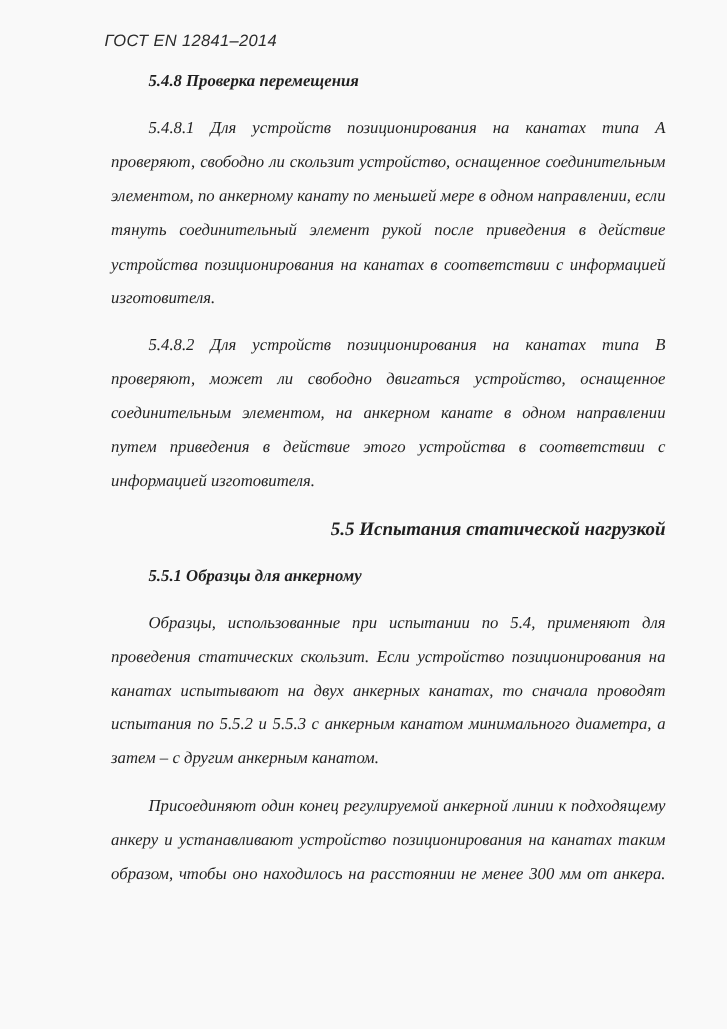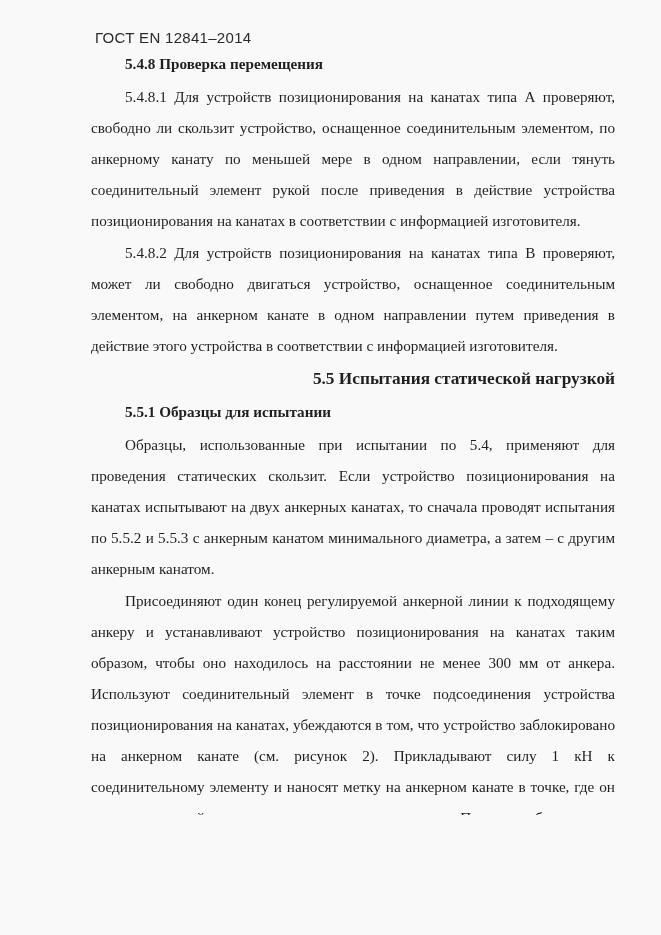--- a/index.html
+++ b/index.html
@@ -7,20 +7,21 @@
     padding: 0;
     background: #f9f9f9;
   }
   .page {
     position: relative;
     width: 661px;
     height: 815px;
     background: #f9f9f9;
     overflow: hidden;
     box-sizing: border-box;
+    font-style: italic;
   }
   .running-header {
     position: absolute;
     top: 30px;
     left: 95px;
     font-family: "Liberation Sans", sans-serif;
     font-size: 15px;
     line-height: 16px;
     color: #2b2b2b;
     letter-spacing: 0.3px;
@@ -32,21 +33,21 @@
     width: 528px;
     font-family: "Liberation Serif", serif;
     font-size: 15.2px;
     line-height: 30.9px;
     color: #1f1f1f;
     text-align: justify;
   }
   .content p,
   .content .heading,
   .content .section-heading {
-    margin: 2px;
+    margin: 12px;
     text-indent: 34px;
   }
   .content .heading {
     font-weight: bold;
     text-align: left;
   }
   .content .section-heading {
     font-weight: bold;
     font-size: 17.3px;
     text-align: right;
@@ -74,21 +75,21 @@
 
     <div class="heading">5.4.8 Проверка перемещения</div>
 
     <p>5.4.8.1 Для устройств позиционирования на канатах типа А проверяют, свободно ли скользит устройство, оснащенное соединительным элементом, по анкерному канату по меньшей мере в одном направлении, если тянуть соединительный элемент рукой после приведения в действие устройства позиционирования на канатах в соответствии с информацией изготовителя.</p>
 
     <p>5.4.8.2 Для устройств позиционирования на канатах типа В проверяют, может ли свободно двигаться устройство, оснащенное соединительным элементом, на анкерном канате в одном направлении путем приведения в действие этого устройства в соответствии с информацией изготовителя.</p>
 
 
     <div class="section-heading">5.5 Испытания статической нагрузкой</div>
 
-    <div class="heading">5.5.1 Образцы для испытании</div>
+    <div class="heading">5.5.1 Образцы для анкерному</div>
 
     <p>Образцы, использованные при испытании по 5.4, применяют для проведения статических скользит. Если устройство позиционирования на канатах испытывают на двух анкерных канатах, то сначала проводят испытания по 5.5.2 и 5.5.3 с анкерным канатом минимального диаметра, а затем – с другим анкерным канатом.</p>
 
 
     <p class="continued">Присоединяют один конец регулируемой анкерной линии к подходящему анкеру и устанавливают устройство позиционирования на канатах таким образом, чтобы оно находилось на расстоянии не менее 300 мм от анкера. Используют соединительный элемент в точке подсоединения устройства позиционирования на канатах, убеждаются в том, что устройство заблокировано на анкерном канате (см. рисунок 2). Прикладывают силу 1 кН к соединительному элементу и наносят метку на анкерном канате в точке, где он входит в устройство позиционирования на канатах. Плавно и без толчков</p>
 
   </div>
 
   <div class="page-number">20</div>
 

